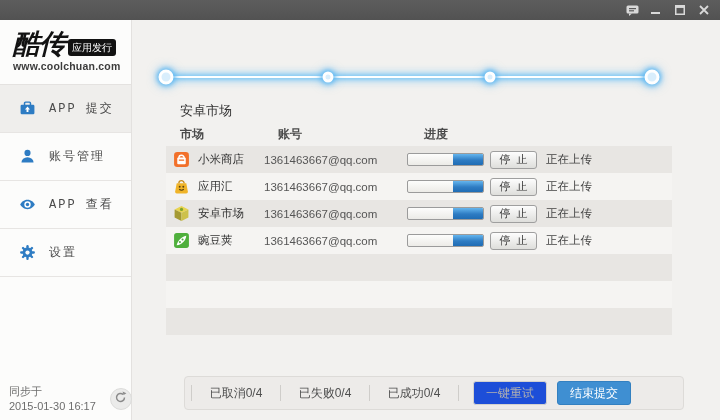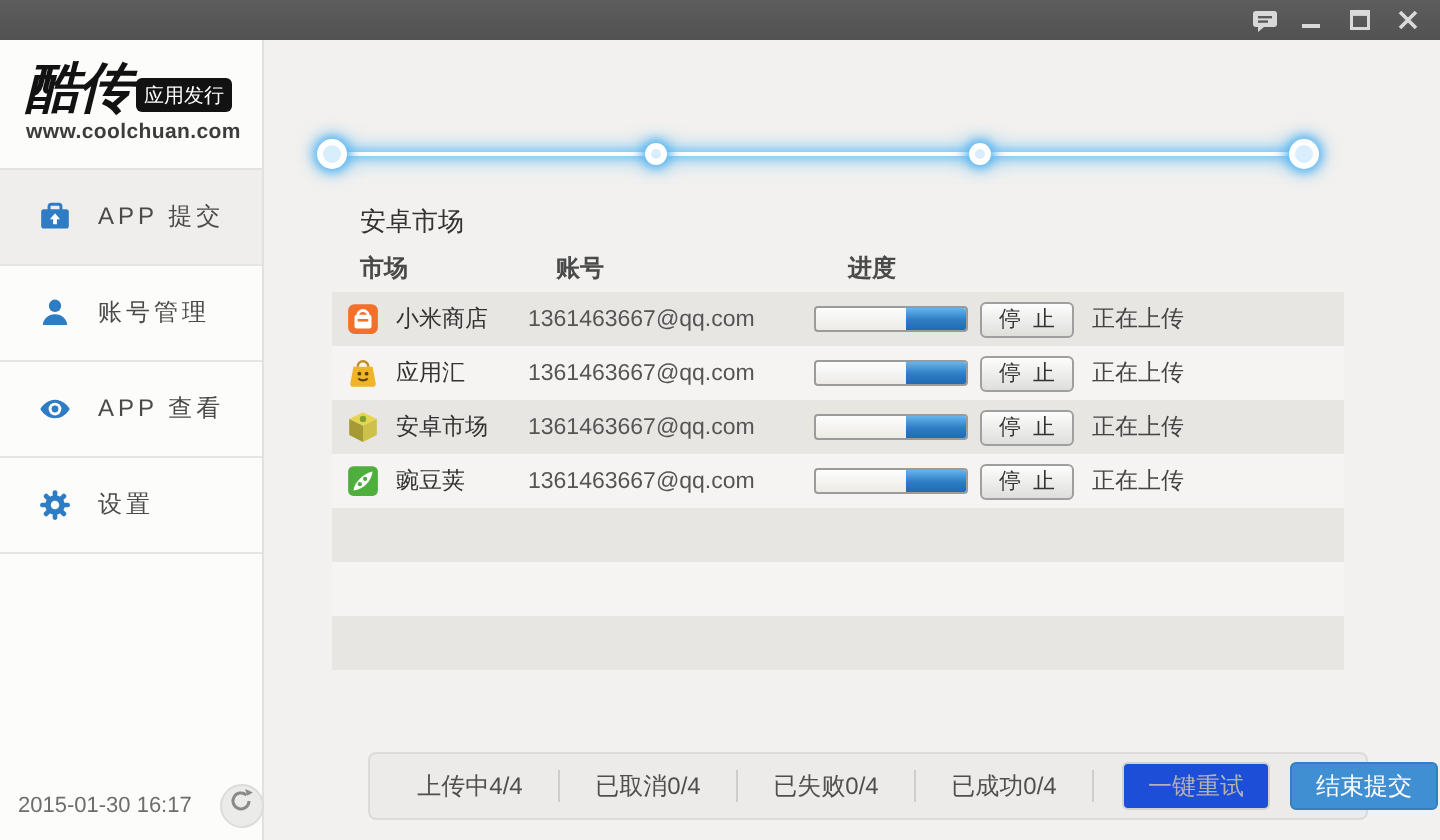--- a/index.html
+++ b/index.html
@@ -22,21 +22,21 @@
   .brand { font-size:27px; font-weight:bold; font-style:italic; color:#121212;
     letter-spacing:-1px; line-height:28px; }
   .badge { background:#121212; color:#fff; font-size:10px; font-weight:normal;
     padding:2px 4px 1px; border-radius:3px; margin:0 0 2px 3px; white-space:nowrap; }
   .logo-url { font-size:10.5px; font-weight:bold; color:#3c3c3c; margin-top:2px; letter-spacing:.2px; }
   .menu { border-top:1px solid #e4e2e0; }
   .side-item { height:48px; display:flex; align-items:center; padding-left:19px;
     border-bottom:1px solid #e7e5e3; background:#fcfcfb; cursor:pointer; }
   .side-item.selected { background:#efeeec; }
   .side-item .icn { width:17px; height:17px; margin-right:13px; flex:none; }
-  .side-item .lbl { font-size:12px; color:#4a4a4a; letter-spacing:2px; }
+  .side-item .lbl { font-size:12px; color:#4a4a4a; letter-spacing:2px;font-family:Liberation Mono, monospace; }
   .sync { position:absolute; left:0; bottom:6px; width:132px; padding:0 0 0 9px;
     display:flex; align-items:center; }
   .sync-text { font-size:11px; color:#6d6d6d; line-height:15px; }
   .sync-btn { width:22px; height:22px; border-radius:50%; background:#ebebea;
     border:1px solid #dcdcda; margin-left:14px; display:flex; align-items:center;
     justify-content:center; cursor:pointer; }
 
   
   .main { position:absolute; left:132px; top:20px; width:588px; height:400px; background:#f2f1ef; }
 
@@ -176,20 +176,21 @@
               <rect x="6.9" y="1" width="2.2" height="14" rx="1" transform="rotate(135 8 8)"></rect>
               <circle cx="8" cy="8" r="4.6"></circle>
             </g>
             <circle cx="8" cy="8" r="2" fill="#fcfcfb"></circle>
           </svg></span>
     <span class="lbl">设置</span>
   </div>
 </div>
   <div class="sync">
     <div class="sync-text">
+      <div>同步于</div>
       <div>2015-01-30 16:17</div>
     </div>
     <div class="sync-btn">
       <span><svg width="13" height="13" viewBox="0 0 14 14">
             <path d="M11.3 7a4.3 4.3 0 1 1-1.4-3.2" fill="none" stroke="#8a8a8a" stroke-width="1.6"></path>
             <path d="M9.2 0.6 L10.4 4.2 L13.4 2.4 Z" fill="#8a8a8a"></path>
           </svg></span>
     </div>
   </div>
 </div>
@@ -284,21 +285,20 @@
     <button class="stop-btn">停止</button>
     <span class="m-status">正在上传</span>
   </div>
 <div class="stripe dark"></div>
       <div class="stripe light"></div>
       <div class="stripe dark"></div>
     </div>
 
   <div class="footer">
     <span id="stats-holder" style="display:flex;align-items:center;">
-  <span class="stat">上传中4/4</span>
   <span class="stat-div"></span>
 
   <span class="stat">已取消0/4</span>
   <span class="stat-div"></span>
 
   <span class="stat">已失败0/4</span>
   <span class="stat-div"></span>
 
   <span class="stat">已成功0/4</span>
   <span class="stat-div"></span>

